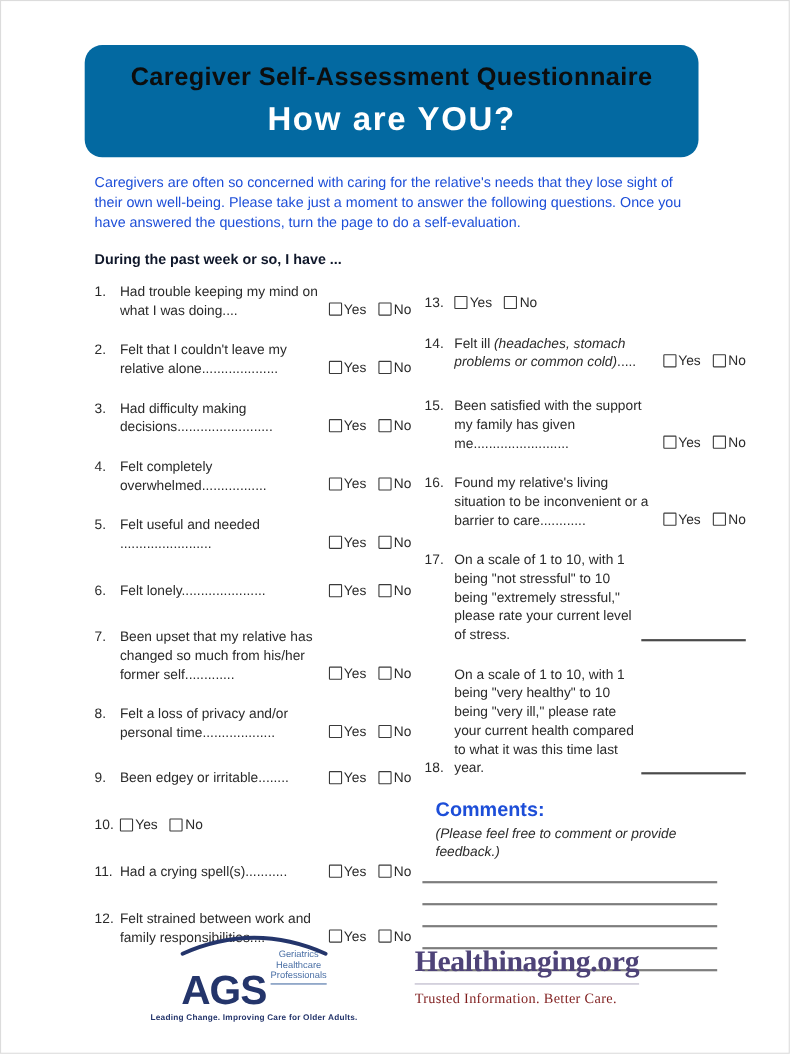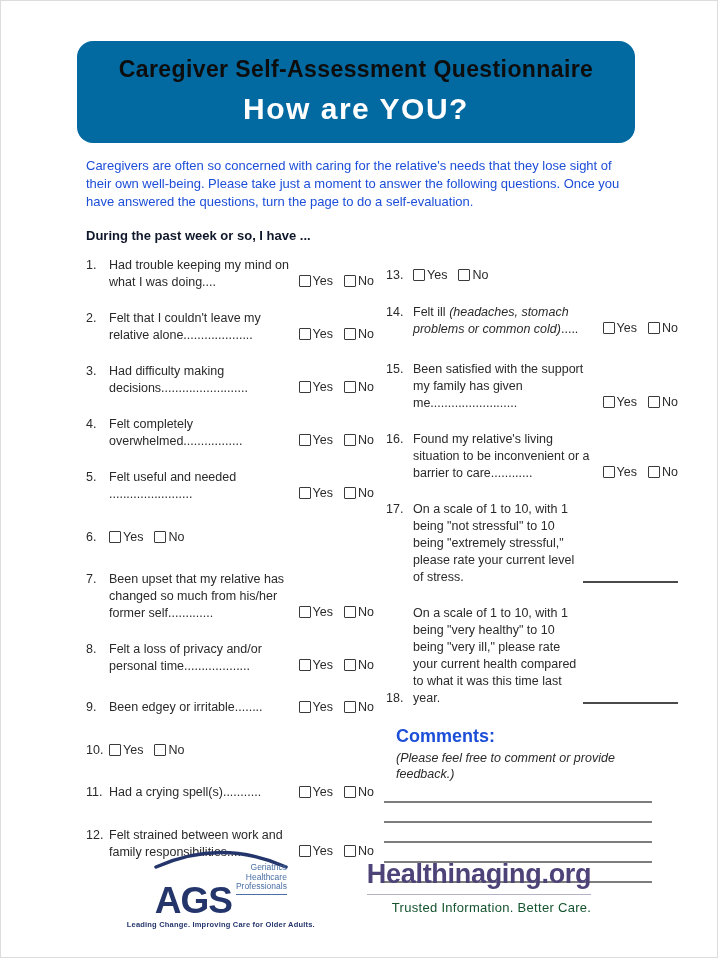--- a/index.html
+++ b/index.html
@@ -38,26 +38,26 @@
   .comments-hint{font-size:12.5px;font-style:italic;color:#2a2a2a;line-height:1.35;margin-top:3px;max-width:240px;}
   .comment-lines{margin-top:4px;margin-left:-12px;}
   .comment-line{border-top:2px solid #7d7d7d;margin-top:18px;width:268px;cursor:text;}
 
   
   .footer{position:absolute;left:0;bottom:28px;width:100%;display:flex;justify-content:center;align-items:flex-start;gap:52px;}
   .ags{text-align:center;}
   .ags-arc{display:block;margin:0 auto -6px auto;}
   .ags-main{display:flex;justify-content:center;align-items:flex-end;}
   .ags-acronym{font-size:37px;font-weight:bold;color:#24356b;letter-spacing:-1px;line-height:.85;}
-  .ags-descriptor{font-size:8.5px;color:#4a6fa5;text-align:right;line-height:1.12;margin-left:4px;margin-bottom:21px;white-space:pre-line;border-bottom:1px solid #4a6fa5;padding-bottom:2px;}
+  .ags-descriptor{font-size:8.5px;color:#4a6fa5;text-align:center;line-height:1.12;margin-left:4px;margin-bottom:21px;white-space:pre-line;border-bottom:1px solid #4a6fa5;padding-bottom:2px;}
   .ags-tagline{font-size:7.5px;font-weight:bold;color:#24356b;margin-top:4px;letter-spacing:.2px;}
-  .hia{margin-top:12px;text-align:right;}
+  .hia{margin-top:12px;text-align:left;font-family:Liberation Serif, serif;}
   .hia-wordmark{font-size:27px;font-weight:bold;color:#4e4378;letter-spacing:-.3px;}
   .hia-sep{border:0;border-top:1px solid #b6b1c6;margin:4px 0 5px 0;}
-  .hia-tagline{font-size:13px;color:#14532d;letter-spacing:.3px;}
+  .hia-tagline{font-size:13px;color:#7f1d1d;letter-spacing:.3px;}
 </style>
 </head>
 <body>
 
 <div class="page">
 
   <div class="banner">
     <div class="banner-title">Caregiver Self-Assessment Questionnaire</div>
     <div class="banner-subtitle">How are YOU?</div>
   </div>
@@ -139,20 +139,21 @@
             </span>
           <span class="opt">
               <span class="cb"></span>
               <span class="opt-label">No</span>
             </span>
         </span>
       </div>
 
       <div class="q-row" style="margin-top:26px;">
         <span class="q-num">6.</span>
+        <span class="q-text">Felt lonely......................</span>
         <span class="yn">
           <span class="opt">
               <span class="cb"></span>
               <span class="opt-label">Yes</span>
             </span>
           <span class="opt">
               <span class="cb"></span>
               <span class="opt-label">No</span>
             </span>
         </span>

